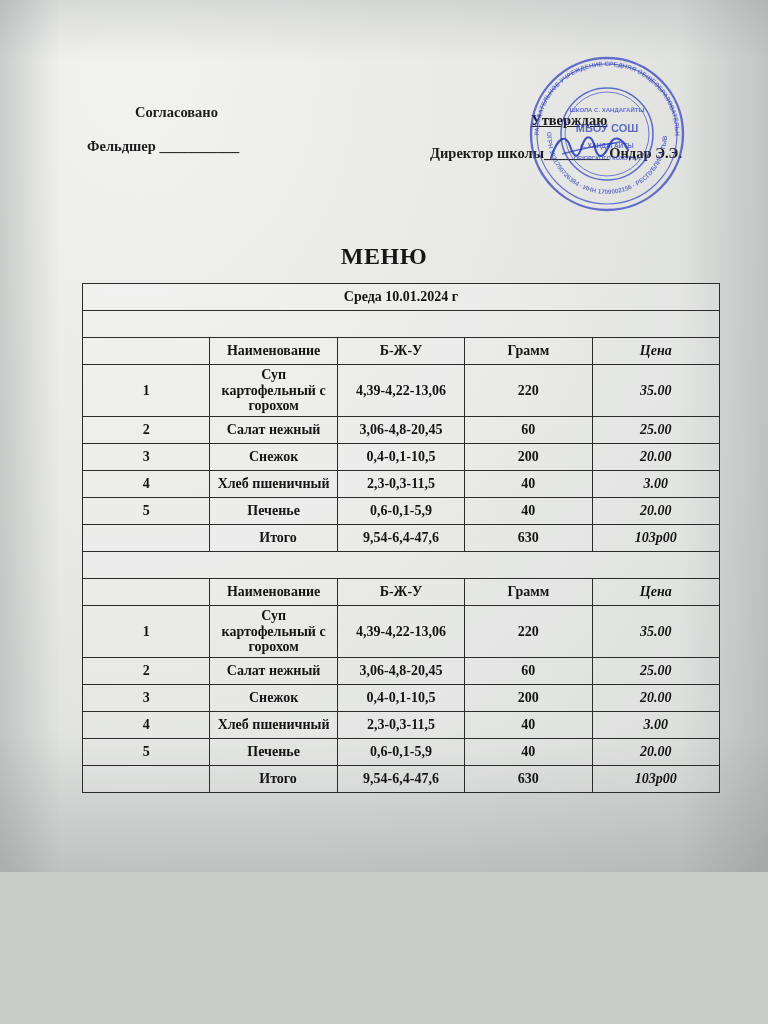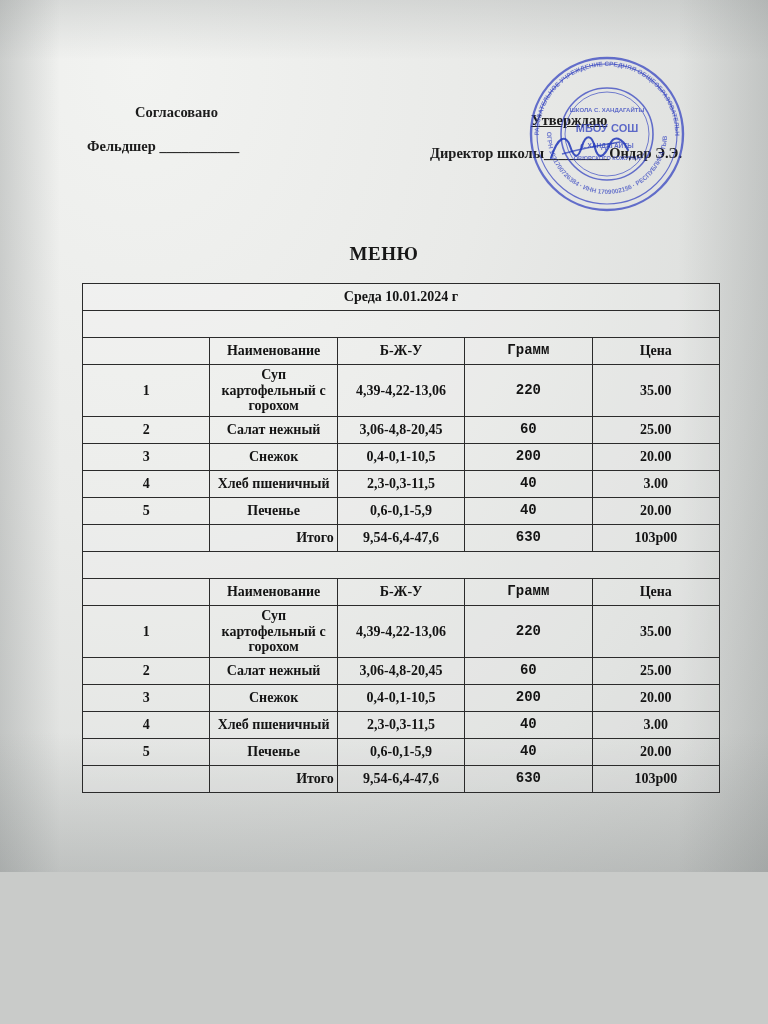--- a/index.html
+++ b/index.html
@@ -78,21 +78,21 @@
     pointer-events: none;
   }
 
   
   .menu-title {
     position: absolute;
     top: 243px;
     left: 0;
     width: 768px;
     text-align: center;
-    font-size: 19px;
+    font-size: 24px;
     font-weight: bold;
     letter-spacing: 0.5px;
     color: #171717;
   }
 
   
   .tbl-wrap {
     position: absolute;
     left: 82px;
     top: 283px;
@@ -110,22 +110,22 @@
     font-weight: bold;
     color: #141414;
     text-align: center;
     padding: 2px 3px;
     line-height: 1.12;
     height: 22px;
   }
   td.c-num   { width: 38px; }
   td.c-name  { width: 218px; }
   td.c-bju   { width: 180px; }
-  td.c-gram  { width: 100px; font-family: Liberation Mono, monospace; }
-  td.c-price { width: 102px; }
+  td.c-gram  { width: 100px; }
+  td.c-price { width: 102px; font-style: italic; }
 
   .banner td {
     height: 64px;
     font-size: 17px;
     vertical-align: middle;
   }
   .spacer td {
     height: 40px;
     border-left: 1px solid #2b2b2b;
     border-right: 1px solid #2b2b2b;
@@ -142,21 +142,21 @@
     vertical-align: middle;
   }
   .gap td {
     height: 24px;
     border-left: 1px solid #2b2b2b;
     border-right: 1px solid #2b2b2b;
     border-top: none;
     border-bottom: none;
   }
   .row-tall td { height: 34px; }
-  .total td.c-name { text-align: right; padding-left: 12px; }
+  .total td.c-name { text-align: center; padding-left: 12px; }
   .hdr-row td { height: 24px; }
 </style>
 </head>
 <body>
 
 <div class="page">
 
   <div class="shade-top"></div>
   <div class="shade-left"></div>
   <div class="shade-right"></div>

